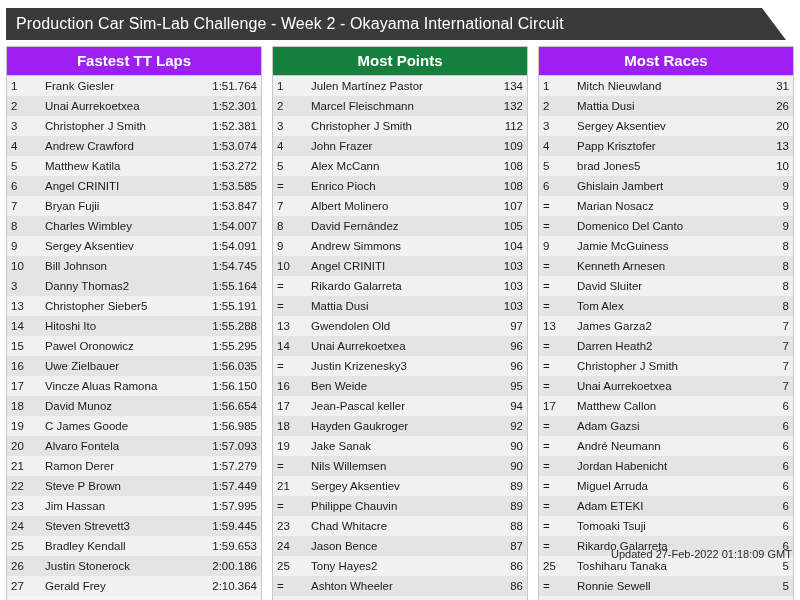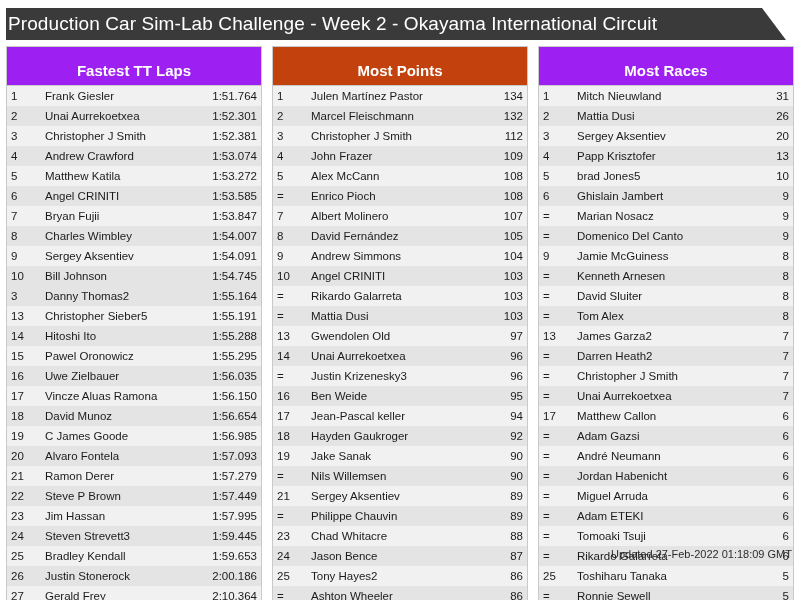--- a/index.html
+++ b/index.html
@@ -22,23 +22,23 @@
   .title-banner {
     position: absolute;
     top: 8px;
     left: 6px;
     width: 780px;
     height: 32px;
     background: #3a3a3a;
     color: #ffffff;
     display: flex;
     align-items: center;
-    padding-left: 2px;
+    padding-left: 10px;
     box-sizing: border-box;
-    font-size: 19px;
+    font-size: 16px;
     letter-spacing: 0.1px;
   }
   .title-banner .corner {
     position: absolute;
     top: 0;
     right: 0;
     width: 0;
     height: 0;
     border-top: 32px solid #ffffff;
     border-left: 24px solid transparent;
@@ -61,21 +61,21 @@
     box-sizing: border-box;
   }
 
   .panel-header {
     background: #9b24f5;
     background: #9d1ff2;
     color: #ffffff;
     text-align: center;
     font-size: 15px;
     font-weight: bold;
-    padding: 15px 0 6px 0;
+    padding: 5px 0 6px 0;
     border-bottom: 1px solid #c9c9c9;
   }
 
   table.standings {
     width: 100%;
     border-collapse: collapse;
     font-size: 11.5px;
     color: #1b1b1b;
   }
   table.standings td {
@@ -259,21 +259,21 @@
             <tr class="odd">
               <td class="pos">27</td>
               <td class="name">Gerald Frey</td>
               <td class="val">2:10.364</td>
             </tr>
           </tbody>
       </table>
     </div>
 
     <div class="panel">
-      <div class="panel-header" style="background: #c2410c;">Most Points</div>
+      <div class="panel-header" style="background: #15803d;">Most Points</div>
       <table class="standings">
         <tbody>
             <tr class="odd">
               <td class="pos">1</td>
               <td class="name">Julen Martínez Pastor</td>
               <td class="val num">134</td>
             </tr>
             <tr class="even">
               <td class="pos">2</td>
               <td class="name">Marcel Fleischmann</td>

